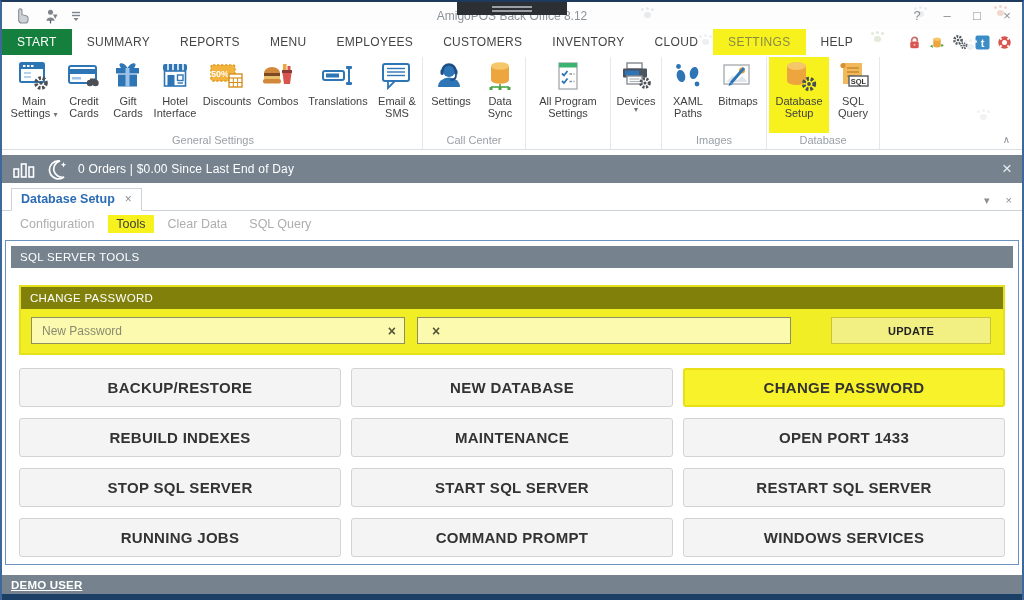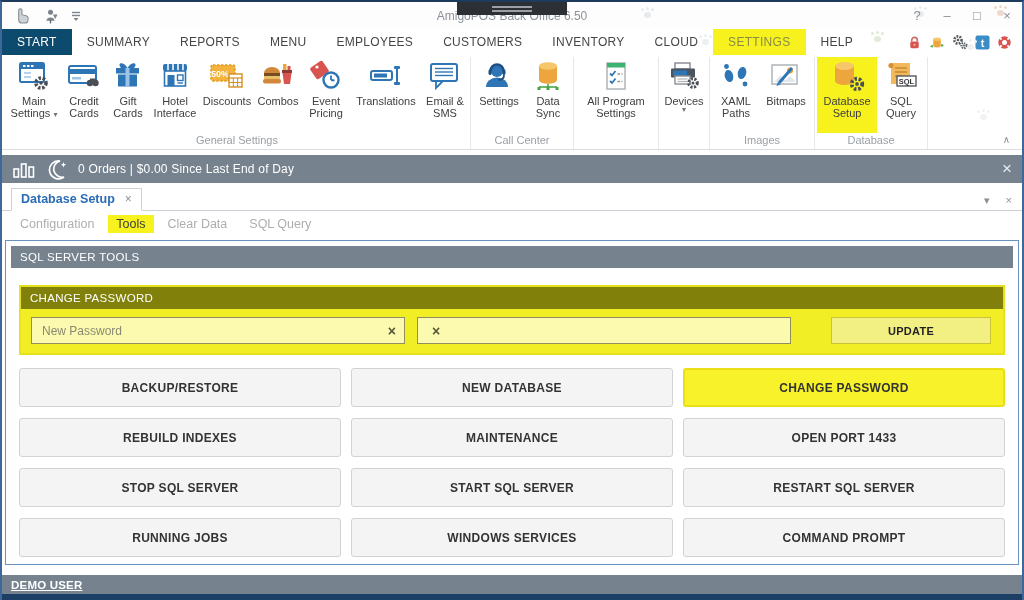--- a/index.html
+++ b/index.html
@@ -20,21 +20,21 @@
   .tb-caret { color:#7d848c; font-size:9px; margin-left:-7px; }
   .tb-title { position:absolute; left:0; right:0; text-align:center; color:#8c9299; font-size:12px; }
   .drag-handle { position:absolute; left:455px; top:0; width:110px; height:13px; background:#2c2f33;
     display:flex; flex-direction:column; align-items:center; justify-content:center; gap:2px; z-index:3; }
   .drag-handle i { display:block; width:40px; height:2px; background:#9aa0a6; }
   .tb-right { margin-left:auto; display:flex; align-items:center; gap:0; z-index:2; }
   .tb-btn { width:30px; text-align:center; color:#8a8f96; font-size:13px; cursor:pointer; }
   
   .menubar { height:26px; background:#fff; display:flex; align-items:stretch; font-size:12px; color:#454545; flex:0 0 auto; position:relative; }
   .mtab { display:flex; align-items:center; padding:0 15px; letter-spacing:.3px; cursor:pointer; }
-  .mtab.selected { background:#0c4a6e; color:#fff; }
+  .mtab.selected { background:#15803d; color:#fff; }
   .mtab.hl { background:#f7f21e; color:#8a8a45; }
   .mb-icons { margin-left:auto; display:flex; align-items:center; gap:7px; padding-right:10px; }
   
   .ribbon { height:95px; background:#fff; border-bottom:1px solid #d9dee3; display:flex; align-items:stretch; padding:2px 0 0 2px; position:relative; flex:0 0 auto; }
   .rgroup { display:flex; flex-direction:column; border-right:1px solid #e6e8ea; padding:0 2px; }
   .ritems { display:flex; flex:1; align-items:flex-start; }
   .rgroup-label { text-align:center; color:#9aa0a6; font-size:11px; height:17px; line-height:15px; }
   .ritem { display:flex; flex-direction:column; align-items:center; padding-top:2px; cursor:pointer; height:76px; }
   .ritem .ricon { height:36px; display:flex; align-items:flex-start; justify-content:center; }
   .rlabel { font-size:11px; color:#3f3f3f; text-align:center; line-height:1.12; }
@@ -67,21 +67,21 @@
   .cp-header { background:#80800a; color:#fff; font-size:11.5px; letter-spacing:.3px; padding:5px 9px; }
   .cp-body { display:grid; grid-template-columns:1fr 1fr 190px; gap:12px; padding:8px 10px 9px; align-items:center; }
   .cp-input { display:flex; align-items:center; background:#fbfaae; border:1px solid #8f8f60; height:27px; padding:0 8px; }
   .cp-input input { flex:1; border:none; outline:none; background:transparent; font-family:"Liberation Sans",sans-serif; font-size:12px; color:#444; }
   .cp-input input::placeholder { color:#8a8a72; opacity:1; }
   .cp-clear { color:#55553a; font-weight:bold; font-size:14px; cursor:pointer; padding-left:6px; }
   .update-btn { margin-left:28px; width:160px; height:27px; background:#f3f083; border:1px solid #c9c437;
     font-family:"Liberation Sans",sans-serif; font-weight:bold; font-size:11px; color:#222; letter-spacing:.3px; cursor:pointer; }
   .btn-grid { display:grid; grid-template-columns:repeat(3,1fr); gap:11px 10px; margin:13px 13px 0; }
   .tool-btn { height:39px; background:#f4f4f4; border:1px solid #d3d3d3; border-radius:3px;
-    font-family:"Liberation Sans",sans-serif; font-weight:bold; font-size:12px; color:#333; letter-spacing:.3px; cursor:pointer; }
+    font-family:"Liberation Sans",sans-serif; font-weight:bold; font-size:15px; color:#333; letter-spacing:.3px; cursor:pointer; }
   .tool-btn.hl { background:#f7f22a; border:2px solid #e8df16; }
   
   .footer { height:19px; margin-top:2px; background:#76838f; display:flex; align-items:center; padding:0 9px; flex:0 0 auto; }
   .footer a { color:#fff; font-size:11.5px; font-weight:bold; text-decoration:underline; letter-spacing:.2px; cursor:pointer; }
   .navy { height:6px; background:#1c3f66; flex:0 0 auto; }
   
   .paw { position:absolute; width:7px; height:6px; border-radius:50%; background:currentColor; pointer-events:none; z-index:1; }
   .paw::before { content:""; position:absolute; top:-4px; left:-3px; width:3px; height:3px; border-radius:50%;
     background:currentColor; box-shadow:5px -1px 0 currentColor, 10px 0 0 currentColor; }
   svg { display:block; }
@@ -124,21 +124,21 @@
         <span class="tb-caret">▾</span>
       </span>
       <span>
         <svg width="12" height="12" viewBox="0 0 12 12">
             <line x1="2" y1="2.5" x2="10" y2="2.5" stroke="#7d848c" stroke-width="1.4"></line>
             <line x1="2" y1="5.5" x2="10" y2="5.5" stroke="#7d848c" stroke-width="1.4"></line>
             <path d="M3.5 8 h5 l-2.5 3 z" fill="#7d848c"></path>
           </svg>
       </span>
     </div>
-    <div class="tb-title">AmigoPOS Back Office 6.50</div>
+    <div class="tb-title">AmigoPOS Back Office 8.12</div>
     <div class="drag-handle">
         <i></i>
         <i></i>
       </div>
     <div class="tb-right">
       <span class="tb-btn">?</span>
       <span class="tb-btn">–</span>
       <span class="tb-btn">□</span>
       <span class="tb-btn">×</span>
     </div>
@@ -286,32 +286,20 @@
                 <path d="M4 14 a8 6 0 0 1 16 0 z" fill="#d2883a"></path>
                 <rect x="4" y="14" width="16" height="3" fill="#7a4a24"></rect>
                 <rect x="4" y="17" width="16" height="3" fill="#e8c06a"></rect>
                 <rect x="3" y="20" width="18" height="4.5" rx="2" fill="#d2883a"></rect>
                 <rect x="22" y="11" width="10" height="3" fill="#8a3a36"></rect>
                 <path d="M22.5 14 h9 l-1.5 11 h-6 z" fill="#d9534f"></path>
               </svg>
           </span>
           <span class="rlabel">Combos</span>
         </div>
-        <div class="ritem w48">
-          <span class="ricon">
-            <svg width="36" height="34" viewBox="0 0 36 34">
-                <rect x="4" y="4" width="15" height="14" rx="2.5" fill="#d9534f" transform="rotate(-35 11.5 11)"></rect>
-                <circle cx="9" cy="8" r="1.6" fill="#fff"></circle>
-                <circle cx="23" cy="21" r="7.5" fill="#fff" stroke="#2e75b6" stroke-width="2.4"></circle>
-                <line x1="23" y1="21" x2="23" y2="16.5" stroke="#2e75b6" stroke-width="1.8"></line>
-                <line x1="23" y1="21" x2="26.5" y2="21.5" stroke="#2e75b6" stroke-width="1.8"></line>
-              </svg>
-          </span>
-          <span class="rlabel">Event Pricing</span>
-        </div>
         <div class="ritem w72">
           <span class="ricon">
             <svg width="36" height="34" viewBox="0 0 36 34">
                 <rect x="3" y="12" width="21" height="9" rx="2" fill="#fff" stroke="#2e75b6" stroke-width="2"></rect>
                 <rect x="6" y="14.5" width="13" height="4" fill="#2e75b6"></rect>
                 <line x1="29" y1="8" x2="29" y2="25" stroke="#2e75b6" stroke-width="2"></line>
                 <rect x="26" y="7" width="6" height="3" rx="1" fill="#2e75b6"></rect>
                 <rect x="26" y="23" width="6" height="3" rx="1" fill="#2e75b6"></rect>
               </svg>
           </span>
@@ -533,22 +521,22 @@
 
       <button class="tool-btn">REBUILD INDEXES</button>
       <button class="tool-btn">MAINTENANCE</button>
       <button class="tool-btn">OPEN PORT 1433</button>
 
       <button class="tool-btn">STOP SQL SERVER</button>
       <button class="tool-btn">START SQL SERVER</button>
       <button class="tool-btn">RESTART SQL SERVER</button>
 
       <button class="tool-btn">RUNNING JOBS</button>
+      <button class="tool-btn">COMMAND PROMPT</button>
       <button class="tool-btn">WINDOWS SERVICES</button>
-      <button class="tool-btn">COMMAND PROMPT</button>
     </div>
   </div>
 
   <div class="footer">
     <a>DEMO USER</a>
   </div>
   <div class="navy"></div>
 
 </div>
 

